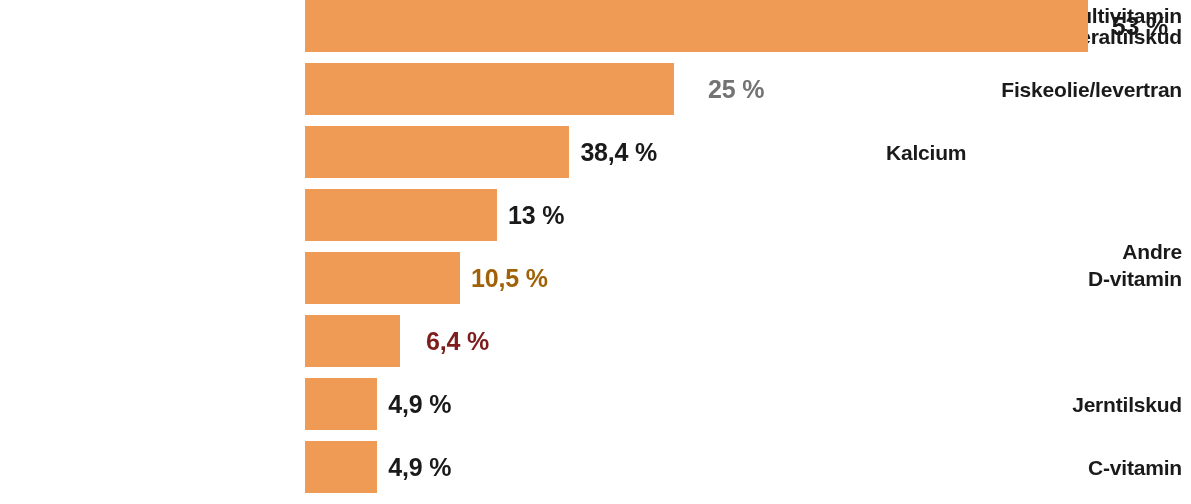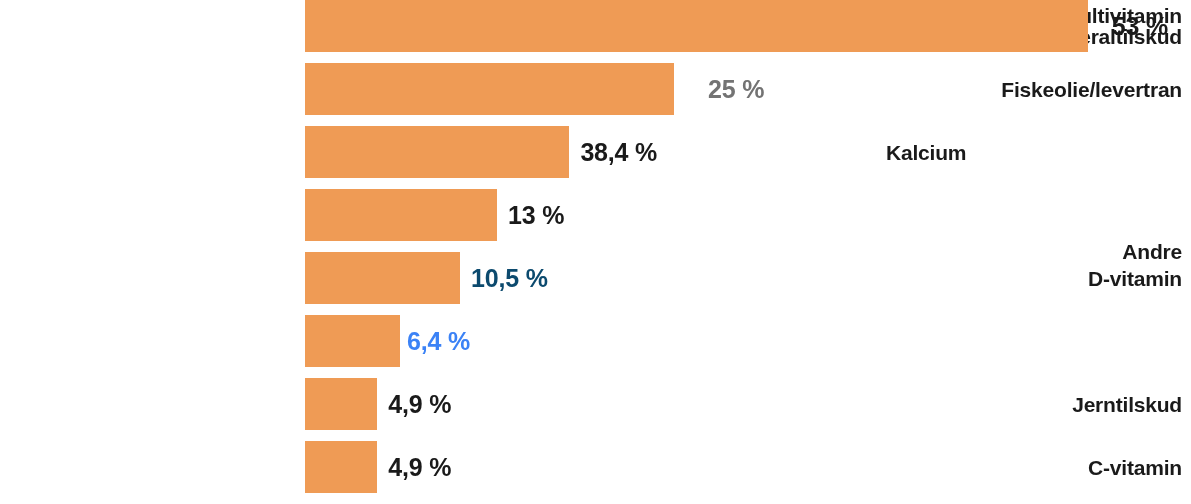--- a/index.html
+++ b/index.html
@@ -124,25 +124,25 @@
         <div class="bar" style="left: 305px; width: 192.01px; height: 52px; background: rgb(239, 155, 85);"></div>
         <div class="bar-value" style="left: 508.01px; height: 52px; line-height: 52px; color: rgb(26, 26, 26);">13 %</div>
       </div>
       <div class="bar-row" style="top: 252px; height: 52px;">
         <div class="row-label" style="width: 305px; height: 52px; display: flex; flex-direction: column; justify-content: center; align-items: flex-end;">
           <span class="lbl-main">
             <span class="lbl-line">D-vitamin</span>
           </span>
         </div>
         <div class="bar" style="left: 305px; width: 155.085px; height: 52px; background: rgb(239, 155, 85);"></div>
-        <div class="bar-value" style="left: 471.085px; height: 52px; line-height: 52px; color: #0c4a6e;">10,5 %</div>
+        <div class="bar-value" style="left: 471.085px; height: 52px; line-height: 52px; color: #a16207;">10,5 %</div>
       </div>
       <div class="bar-row" style="top: 315px; height: 52px;">
         <div class="bar" style="left: 305px; width: 94.528px; height: 52px; background: rgb(239, 155, 85);"></div>
-        <div class="bar-value" style="left: 407px; height: 52px; line-height: 52px; color: #3b82f6;">6,4 %</div>
+        <div class="bar-value" style="left: 426px; height: 52px; line-height: 52px; color: #7f1d1d;">6,4 %</div>
       </div>
       <div class="bar-row" style="top: 378px; height: 52px;">
         <div class="row-label" style="width: 305px; height: 52px; display: flex; flex-direction: column; justify-content: center; align-items: flex-end;">
           <span class="lbl-main">
             <span class="lbl-line">Jerntilskud</span>
           </span>
         </div>
         <div class="bar" style="left: 305px; width: 72.373px; height: 52px; background: rgb(239, 155, 85);"></div>
         <div class="bar-value" style="left: 388.373px; height: 52px; line-height: 52px; color: rgb(26, 26, 26);">4,9 %</div>
       </div>

